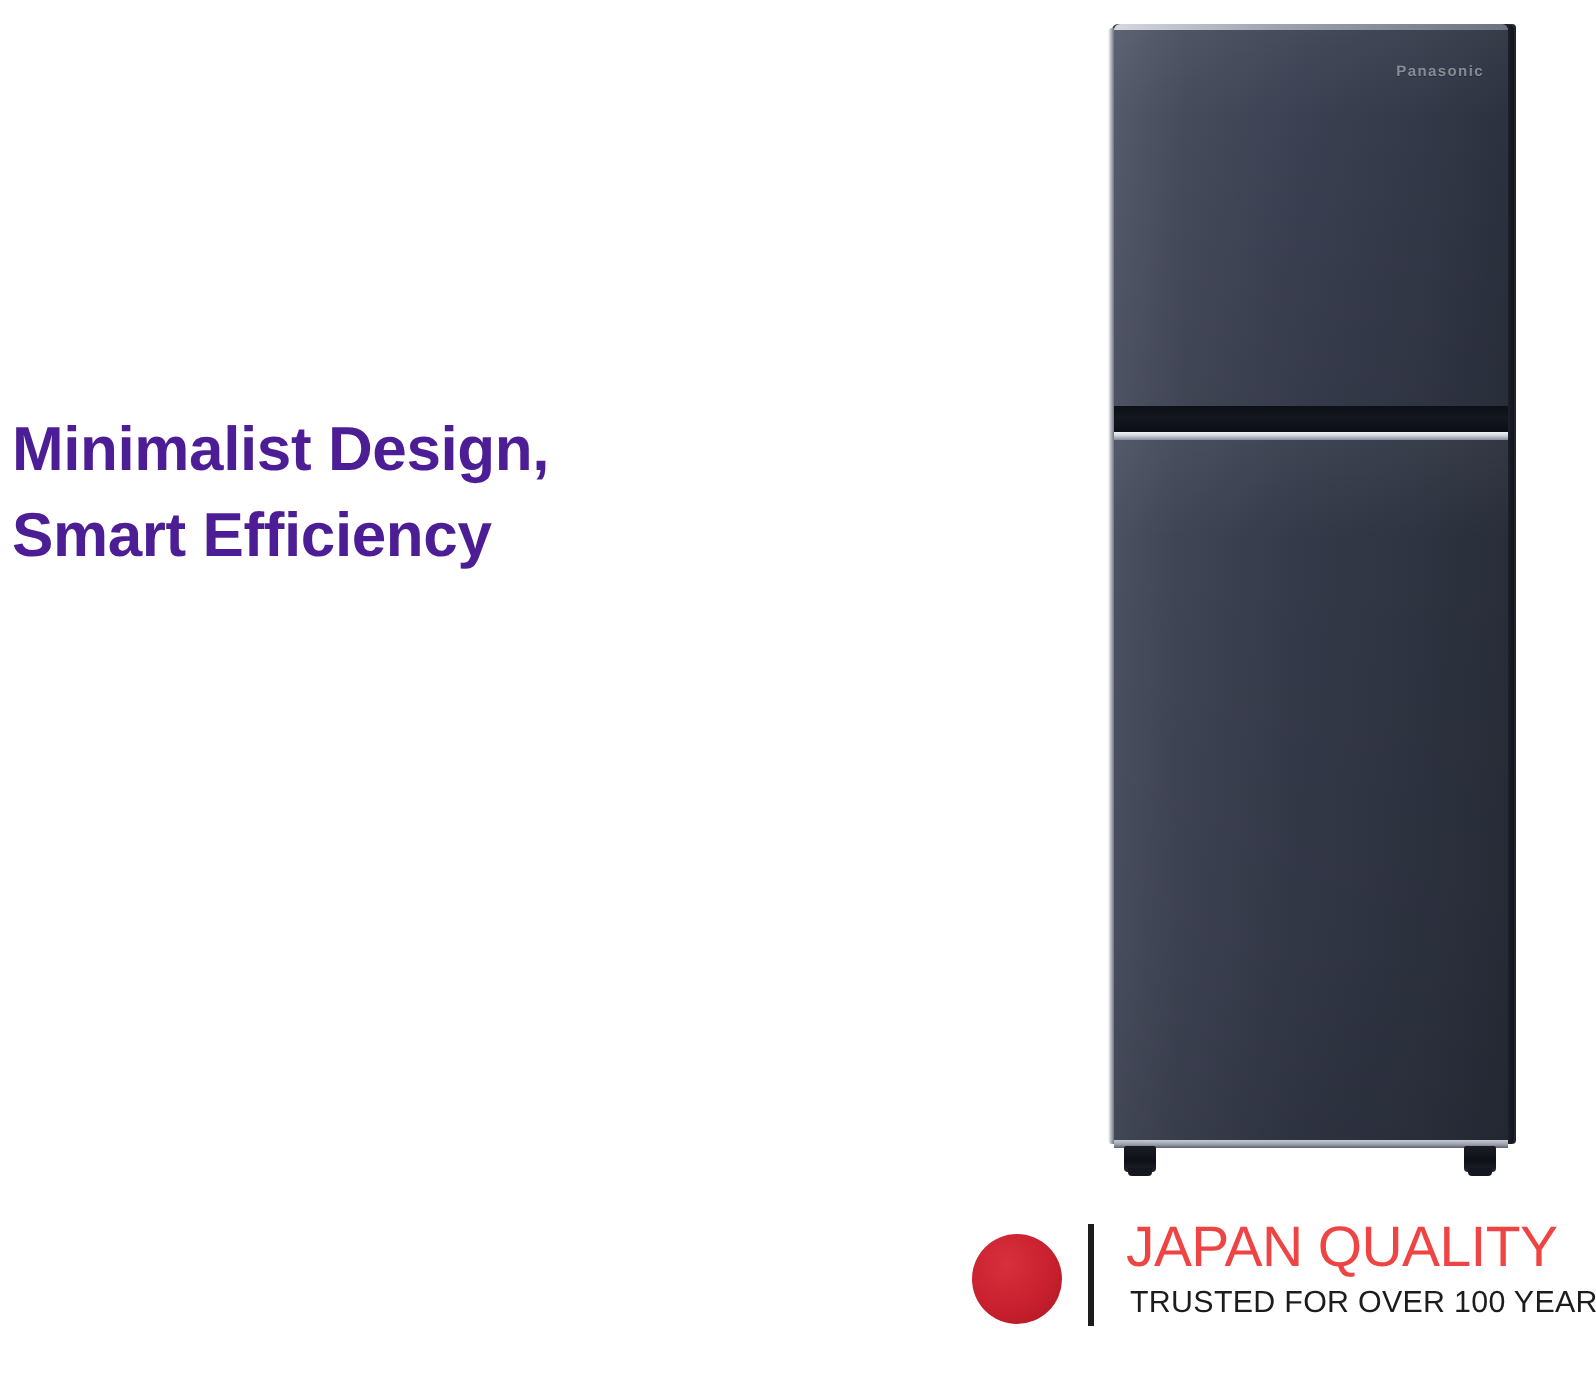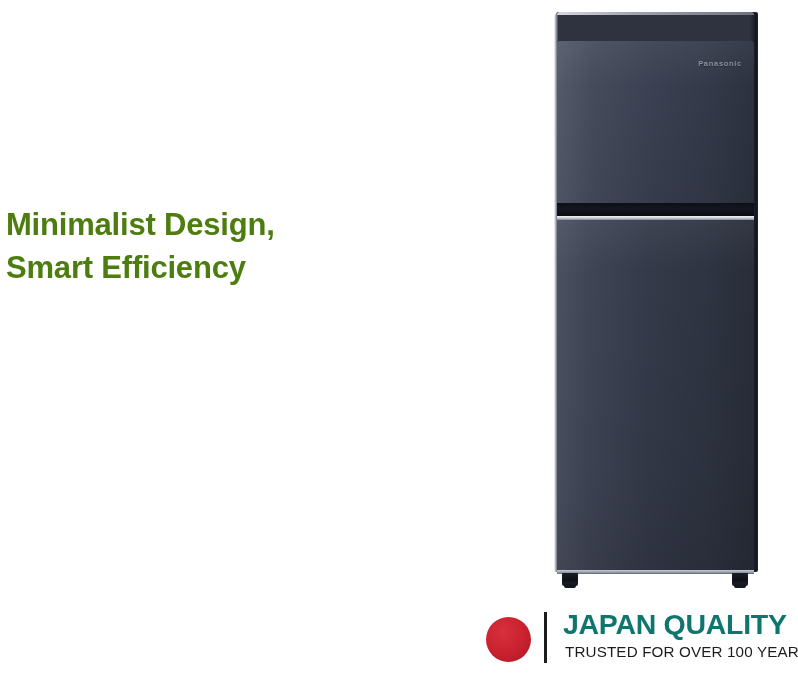--- a/index.html
+++ b/index.html
@@ -36,21 +36,21 @@
   }
 
   .headline {
     position: absolute;
     left: 6px;
     top: 203px;
     width: 420px;
     font-size: 31px;
     line-height: 43px;
     font-weight: 700;
-    color: #4d7c0f;
+    color: #4c1d95;
     letter-spacing: -0.2px;
     white-space: pre-line;
   }
 
   
   .fridge {
     position: absolute;
     left: 554px;
     top: 12px;
     width: 205px;
@@ -94,21 +94,20 @@
   .door-freezer {
     position: absolute;
     left: 3px;
     top: 1px;
     width: 197px;
     height: 209px;
     background:
       linear-gradient(to bottom, rgba(255,255,255,0.055) 0%, rgba(255,255,255,0.0) 22%, rgba(0,0,0,0.10) 100%),
       linear-gradient(to right, #555a6b 0%, #464b5c 18%, #3b4052 48%, #343949 78%, #2c313f 100%);
     border-radius: 3px 3px 1px 1px;
-    margin-top: 28px;
   }
 
   
   .door-top-face {
     position: absolute;
     left: 3px;
     top: 0px;
     width: 197px;
     height: 3px;
     background: linear-gradient(to right, #d5d8df 0%, #9fa4b0 40%, #6d7280 100%);
@@ -232,22 +231,22 @@
     height: 51px;
     background: #1c1c1c;
   }
 
   .badge-title {
     position: absolute;
     left: 77px;
     top: 0px;
     font-size: 28.5px;
     line-height: 33px;
-    font-weight: 700;
-    color: #0f766e;
+    font-weight: 400;
+    color: #ef4444;
     letter-spacing: -0.3px;
     white-space: nowrap;
   }
 
   .badge-sub {
     position: absolute;
     left: 79px;
     top: 35px;
     font-size: 15.2px;
     line-height: 18px;

